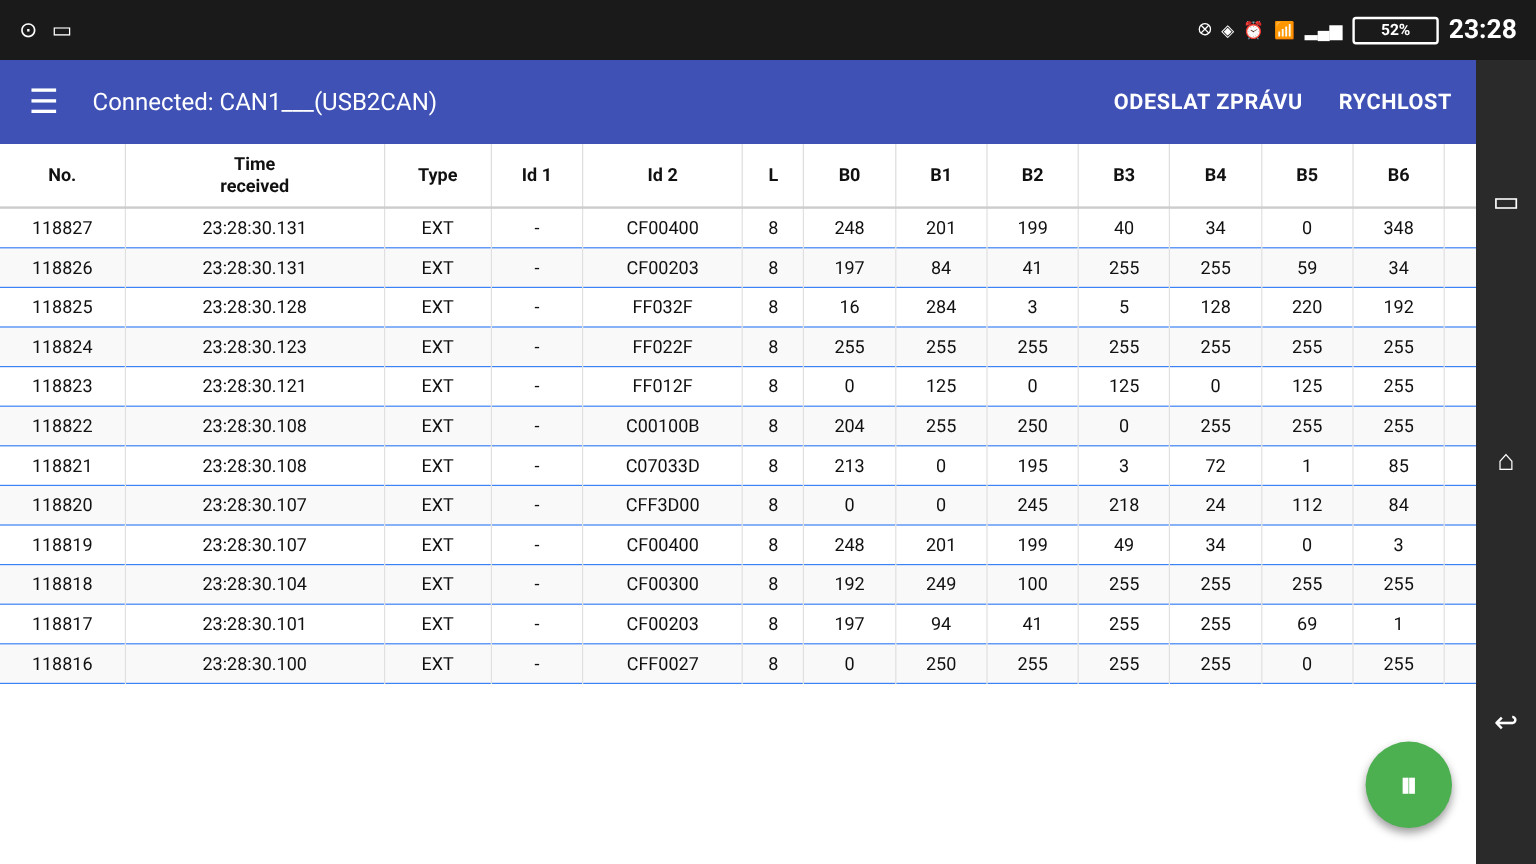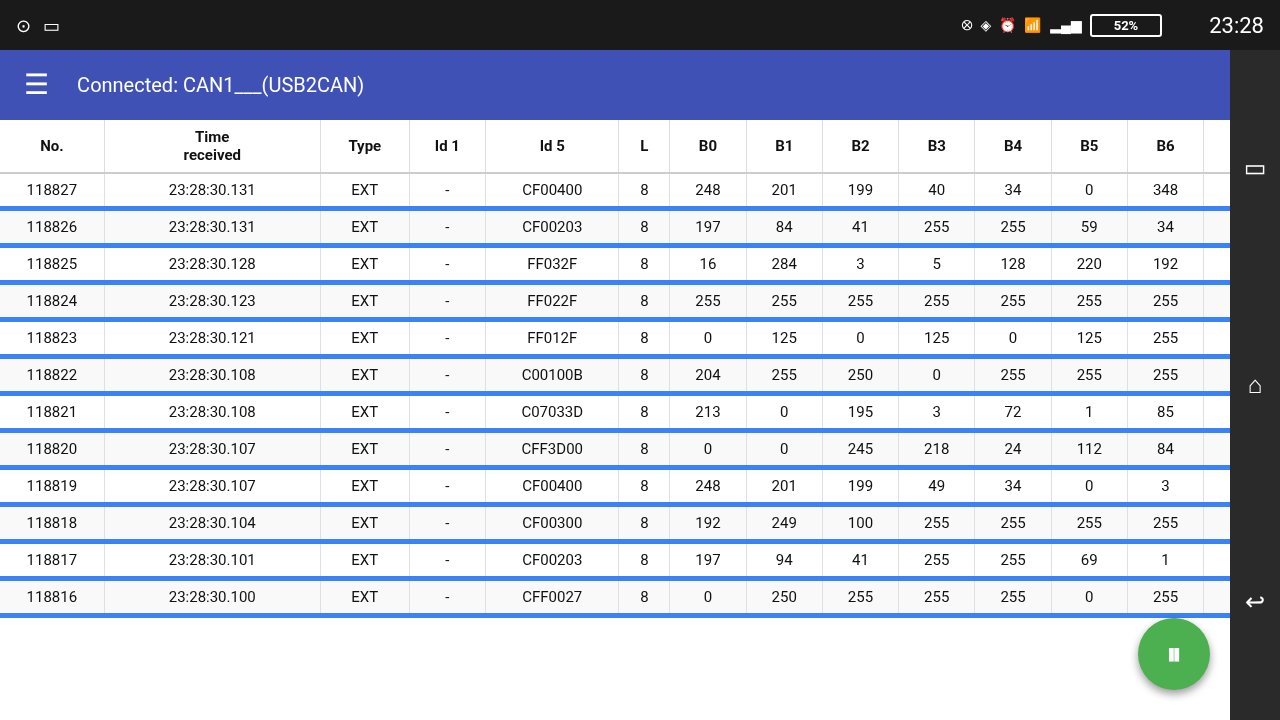--- a/index.html
+++ b/index.html
@@ -39,22 +39,21 @@
     }
     .battery-box {
       border: 2px solid white;
       border-radius: 3px;
       padding: 2px 22px;
       font-size: 13px;
       font-weight: bold;
     }
     .time-display {
       font-size: 22px;
-      font-weight: normal;
-      margin-left: 39px;
+      font-weight: bold;
     }
 
     
     .app-bar {
       width: 100%;
       height: 70px;
       background: #3f51b5;
       display: flex;
       align-items: center;
       padding: 0 16px;
@@ -130,21 +129,21 @@
     .col-b0    { width: 60px; }
     .col-b1    { width: 60px; }
     .col-b2    { width: 60px; }
     .col-b3    { width: 60px; }
     .col-b4    { width: 60px; }
     .col-b5    { width: 60px; }
     .col-b6    { width: 60px; }
     .col-b7    { width: 60px; }
 
     tbody tr {
-      border-bottom: 5px solid #3b82f6;
+      border-bottom: 1px solid #3b82f6;
       margin-left: 21px;
     }
     tbody tr:nth-child(odd) { background: #ffffff; }
     tbody tr:nth-child(even) { background: #f9f9f9; }
 
     td {
       padding: 7px 4px;
       text-align: center;
       font-size: 15px;
       color: #111;
@@ -212,20 +211,25 @@
     <span>📶</span>
     <span>▂▄▆</span>
     <span class="battery-box">52%</span>
     <span class="time-display">23:28</span>
   </div>
 </div>
 
 <div class="app-bar">
   <span class="hamburger-btn">☰</span>
   <span class="connection-title">Connected: CAN1___(USB2CAN)</span>
+  <div class="app-bar-actions">
+    <span class="app-bar-btn">ODESLAT ZPRÁVU</span>
+    <span class="app-bar-btn">RYCHLOST</span>
+    <span class="more-btn">⋮</span>
+  </div>
 </div>
 
 <div class="table-container">
   <table>
     <colgroup>
       <col class="col-no">
       <col class="col-time">
       <col class="col-type">
       <col class="col-id1">
       <col class="col-id2">
@@ -238,21 +242,21 @@
       <col class="col-b5">
       <col class="col-b6">
       <col class="col-b7">
     </colgroup>
     <thead>
       <tr>
         <th>No.</th>
         <th>Time<br>received</th>
         <th>Type</th>
         <th>Id 1</th>
-        <th>Id 5</th>
+        <th>Id 2</th>
         <th>L</th>
         <th>B0</th>
         <th>B1</th>
         <th>B2</th>
         <th>B3</th>
         <th>B4</th>
         <th>B5</th>
         <th>B6</th>
         <th>B7</th>
       </tr>

